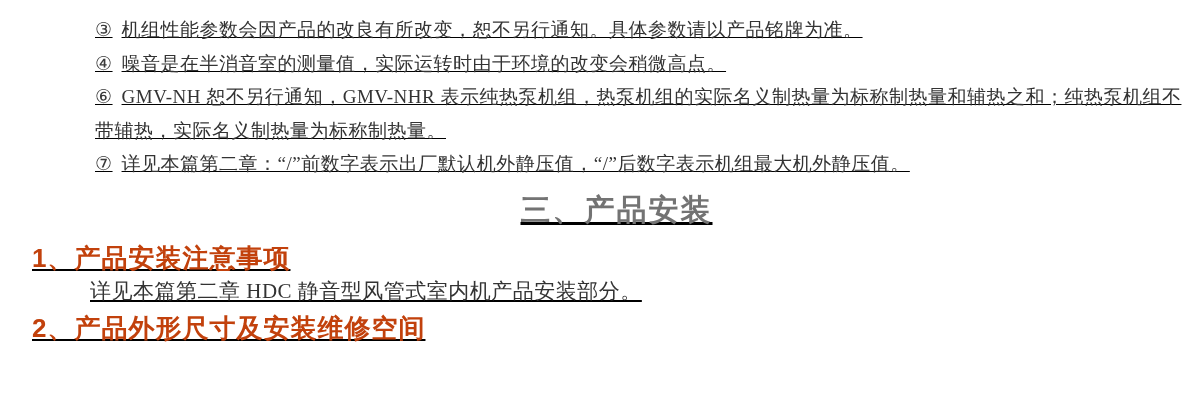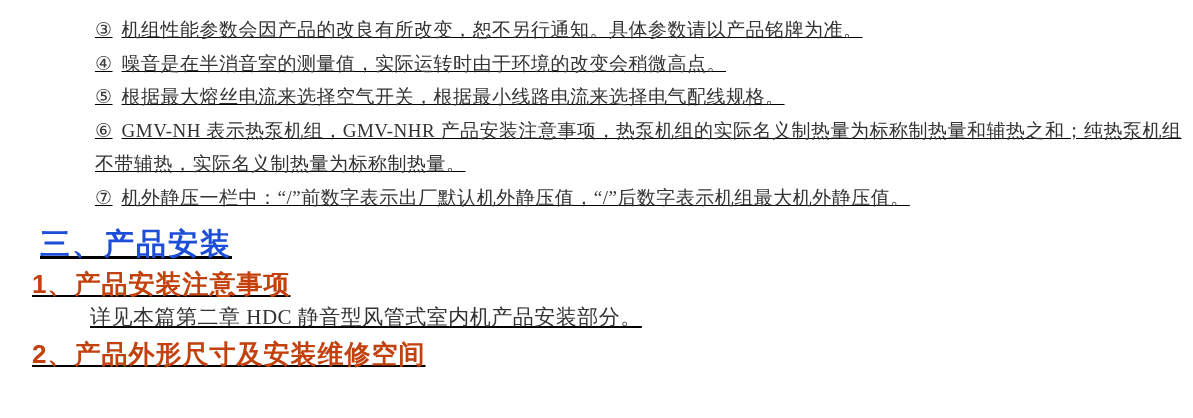--- a/index.html
+++ b/index.html
@@ -25,27 +25,28 @@
     color: #333333;
   }
   .notes p {
     margin: 0;
   }
   .note-marker {
     margin-right: 9px;
     color: #3a3a3a;
   }
   .sec-heading {
-    margin: 10px 0 4px 40px;
+    margin: 10px 0 12px 40px;
     font-family: "Liberation Sans", "DejaVu Sans", sans-serif;
     font-weight: bold;
     font-size: 30px;
     line-height: 38px;
     letter-spacing: 2px;
-    color: #1d4ed8;
+    color: #737373;
+    text-align: center;
   }
   .sub-heading {
     margin: 3px 0 0 32px;
     font-family: "Liberation Sans", "DejaVu Sans", sans-serif;
     font-weight: bold;
     font-size: 26px;
     line-height: 34px;
     letter-spacing: 1px;
     color: #c2410c;
   }
@@ -65,27 +66,24 @@
 <div class="page">
 
   <div class="notes">
     <p class="note">
       <span class="note-marker">③</span><span>机组性能参数会因产品的改良有所改变，恕不另行通知。具体参数请以产品铭牌为准。</span>
     </p>
     <p class="note">
       <span class="note-marker">④</span><span>噪音是在半消音室的测量值，实际运转时由于环境的改变会稍微高点。</span>
     </p>
     <p class="note">
-      <span class="note-marker">⑤</span><span>根据最大熔丝电流来选择空气开关，根据最小线路电流来选择电气配线规格。</span>
+      <span class="note-marker">⑥</span><span>GMV-NH 恕不另行通知，GMV-NHR 表示纯热泵机组，热泵机组的实际名义制热量为标称制热量和辅热之和；纯热泵机组不带辅热，实际名义制热量为标称制热量。</span>
     </p>
     <p class="note">
-      <span class="note-marker">⑥</span><span>GMV-NH 表示热泵机组，GMV-NHR 产品安装注意事项，热泵机组的实际名义制热量为标称制热量和辅热之和；纯热泵机组不带辅热，实际名义制热量为标称制热量。</span>
-    </p>
-    <p class="note">
-      <span class="note-marker">⑦</span><span>机外静压一栏中：“/”前数字表示出厂默认机外静压值，“/”后数字表示机组最大机外静压值。</span>
+      <span class="note-marker">⑦</span><span>详见本篇第二章：“/”前数字表示出厂默认机外静压值，“/”后数字表示机组最大机外静压值。</span>
     </p>
   </div>
 
   <div class="sec-heading">三、产品安装</div>
 
   <div class="sub-heading">1、产品安装注意事项</div>
 
   <p class="sub-body">详见本篇第二章 HDC 静音型风管式室内机产品安装部分。</p>
 
   <div class="sub-heading second">2、产品外形尺寸及安装维修空间</div>

